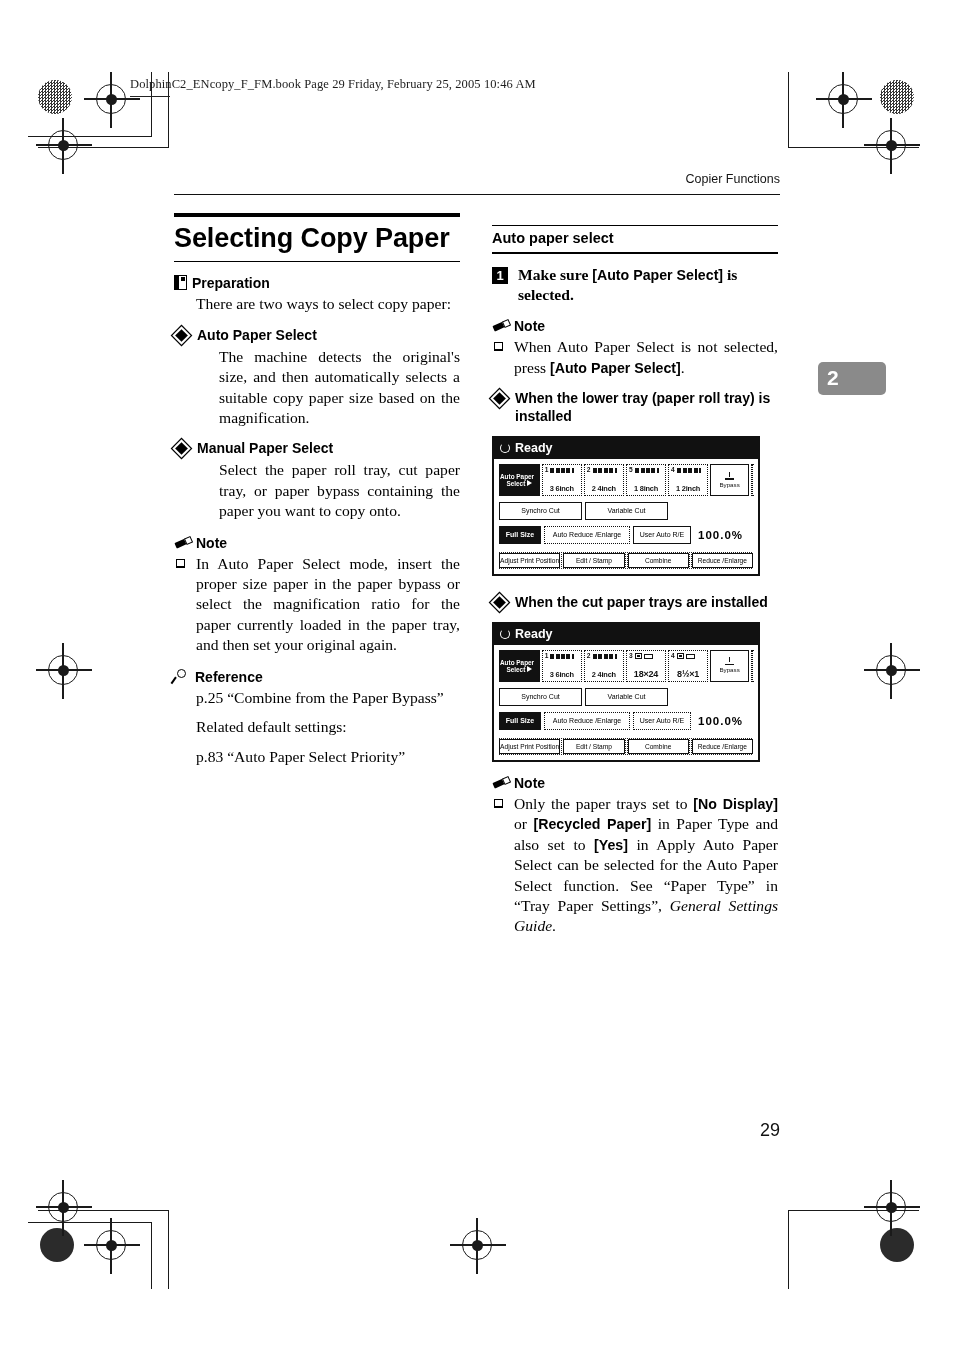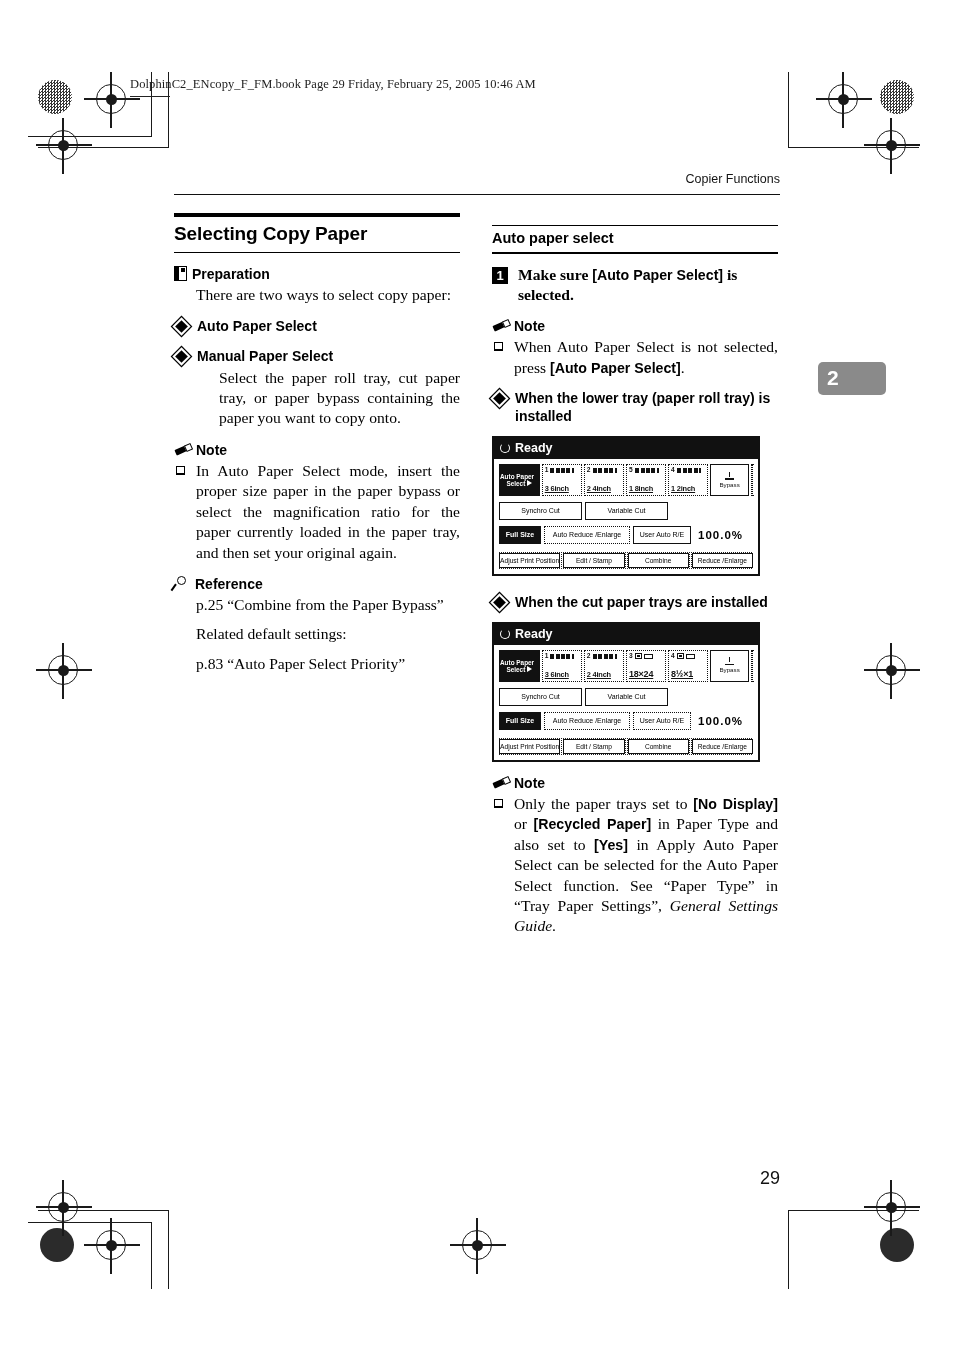--- a/index.html
+++ b/index.html
@@ -115,21 +115,21 @@
   }
   .col-left  { left: 174px; }
   .col-right { left: 492px; }
 
   
   .sec-rule-thick { height: 4px; background: #000; }
   .sec-rule-thin  { height: 1.4px; background: #000; }
   h1.sec-title {
     font-family: "Liberation Sans", sans-serif;
     font-weight: bold;
-    font-size: 19px;
+    font-size: 27px;
     margin: 6px 0 7px 0;
     letter-spacing: -0.1px;
   }
   h2.sub-title {
     font-family: "Liberation Sans", sans-serif;
     font-weight: bold;
     font-size: 14.5px;
     margin: 4px 0 6px 0;
   }
 
@@ -375,21 +375,21 @@
     position: relative;
   }
   .sheet-ic::after {
     content: "";
     position: absolute;
     left: 1px; top: 1px; right: 1px; bottom: 1px;
     background: #111;
   }
   .sheet-ic.land { width: 9px; height: 5px; }
   .sheet-ic.land::after { background: #fff; }
-  .tray-size { font-size: 7.4px; font-weight: bold; text-align: left; letter-spacing: -0.2px; text-decoration: underline; }
+  .tray-size { font-size: 7.4px; font-weight: bold; text-align: center; letter-spacing: -0.2px; }
   .tray-size.big { font-size: 9px; }
   .bypass {
     width: 42px; height: 32px;
     display: flex; flex-direction: column;
     align-items: center; justify-content: center;
     gap: 2px;
     font-size: 6.2px;
   }
   .byp-ic {
     width: 9px; height: 8px;
@@ -464,21 +464,21 @@
     border: 1.3px solid #111;
     background: #fff;
     display: flex; align-items: center; justify-content: center;
     font-size: 6.6px;
     box-sizing: border-box;
   }
 
   
   .folio {
     position: absolute;
-    right: 174px; top: 1168px;
+    right: 174px; top: 1120px;
     font-family: "Liberation Sans", sans-serif;
     font-size: 18px;
     color: #111;
   }
 </style>
 </head>
 <body>
 
 <div class="halftone" style="left:38px; top:80px;"></div>
 <div class="corner-lines" style="left:38px; top:72px; width:130px; height:75px; border-right-width:1.6px; border-bottom-width:1.6px;"></div>
@@ -542,20 +542,21 @@
   <div class="sec-rule-thin"></div>
 
   <div class="blk">
     <div class="blk-head">
       <span class="icon-prep"></span>
       <span>Preparation</span>
     </div>
     <p class="body-txt indent-1">There are two ways to select copy paper:</p>
 
     <div class="dia-head">Auto Paper Select</div>
+    <p class="body-txt indent-2">The machine detects the original's size, and then automatically selects a suitable copy paper size based on the magnification.</p>
 
     <div class="dia-head">Manual Paper Select</div>
     <p class="body-txt indent-2">Select the paper roll tray, cut paper tray, or paper bypass containing the paper you want to copy onto.</p>
   </div>
 
   <div class="blk">
     <div class="blk-head">
       <span class="icon-note"></span>
       <span>Note</span>
     </div>

